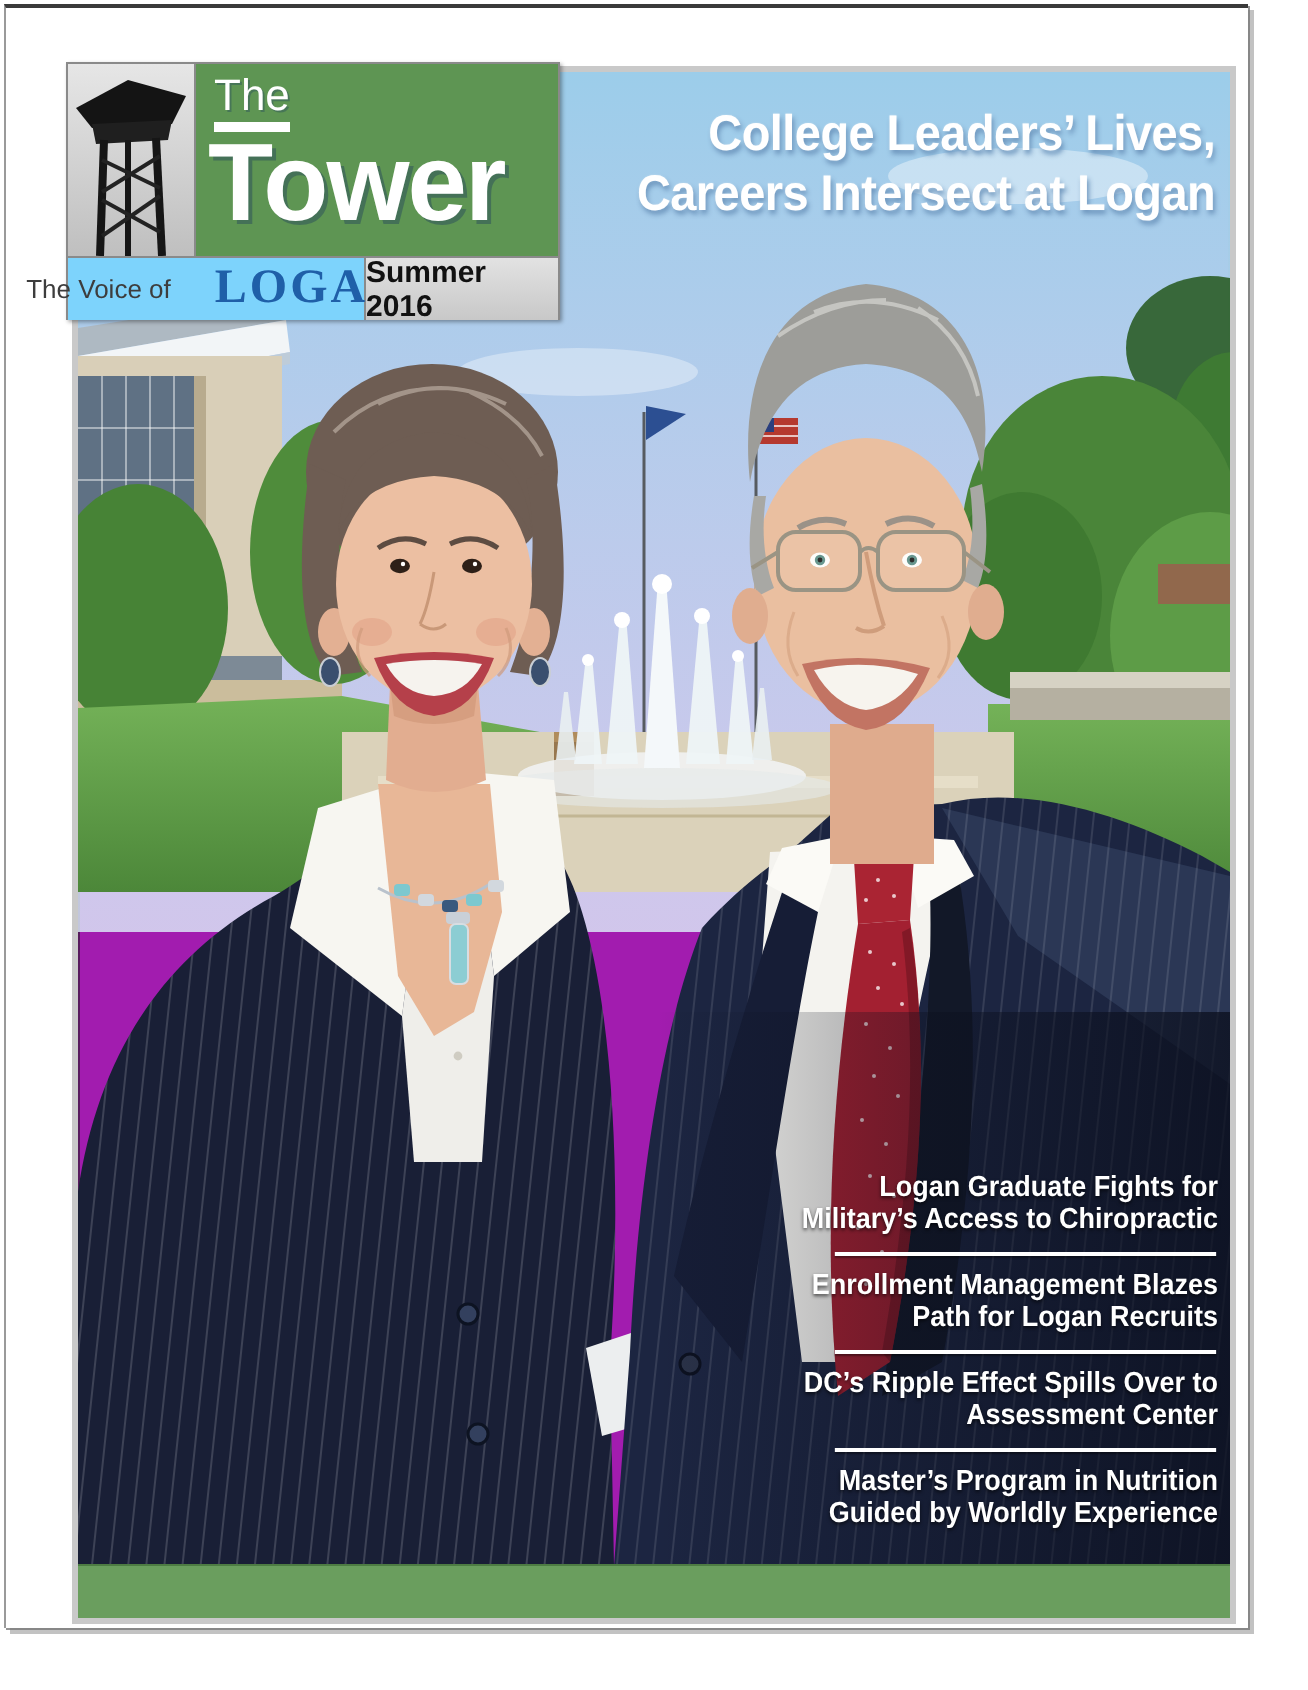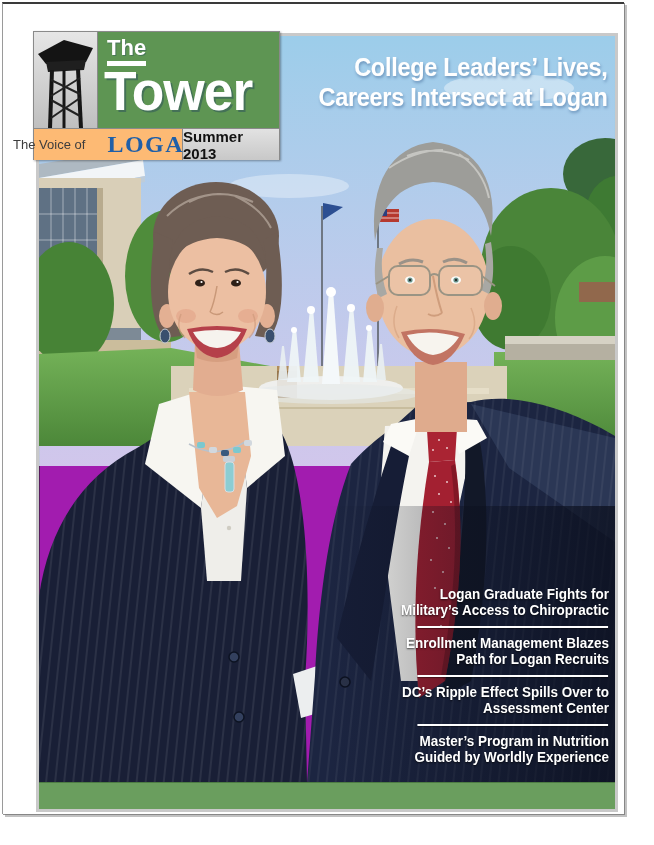--- a/index.html
+++ b/index.html
@@ -15,28 +15,28 @@
   .scene{position:absolute;left:0;top:0;width:576px;height:747px;display:block;}
   .green-bar{position:absolute;left:0;bottom:0;width:576px;height:26px;background:#6a9e5e;
         border-top:1px solid #4d7c43;}
   
   .masthead{position:absolute;left:30px;top:27px;width:247px;height:129px;box-sizing:border-box;
         border:1px solid #8a8a8a;background:#fff;box-shadow:1px 1px 2px rgba(0,0,0,.35);}
   .mast-row1{display:flex;height:96px;border-bottom:1px solid #8a8a8a;}
   .tower-art{width:63px;height:96px;background:linear-gradient(#e6e6e6,#bfbfbf);
         border-right:1px solid #8a8a8a;overflow:hidden;}
   .title-box{flex:1;background:#5e9553;position:relative;overflow:hidden;}
-  .logo-the{position:absolute;left:9px;top:5px;color:#fff;font-weight:bold;font-size:22px;
+  .logo-the{position:absolute;left:9px;top:5px;color:#fff;font-weight:normal;font-size:22px;
         line-height:22px;border-bottom:5px solid #fff;padding-bottom:2px;
         text-shadow:1px 1px 0 rgba(30,60,95,.35);}
   .logo-tower{position:absolute;left:6px;top:32px;color:#fff;font-weight:bold;font-size:55px;
         line-height:55px;letter-spacing:-1px;transform:scaleX(.97);transform-origin:left;
         text-shadow:2px 2px 0 rgba(30,60,95,.4);}
   .mast-row2{display:flex;height:31px;}
-  .voice-strip{width:148px;background:#fdba74;border-right:1px solid #8a8a8a;display:flex;
+  .voice-strip{width:148px;background:#7dd3fc;border-right:1px solid #8a8a8a;display:flex;
         align-items:center;justify-content:center;gap:22px;white-space:nowrap;}
   .voice-prefix{font-size:13px;color:#3d3d3d;}
   .voice-brand{font-family:"Liberation Serif",serif;font-weight:bold;font-size:24px;
         color:#1f5fa8;letter-spacing:1.5px;}
   .issue-box{flex:1;background:linear-gradient(#e2e2e2,#c8c8c8);display:flex;align-items:center;
         justify-content:center;font-weight:bold;font-size:15px;color:#111;}
   
   .headline{position:absolute;right:7px;top:16px;text-align:right;color:#ffffff;
         font-weight:bold;font-size:25px;line-height:30px;letter-spacing:-.3px;
         transform:scaleX(.94);transform-origin:right top;
@@ -317,18 +317,18 @@
         <div class="title-box">
           <span class="logo-the">The</span>
           <span class="logo-tower">Tower</span>
         </div>
       </div>
       <div class="mast-row2">
         <div class="voice-strip">
           <span class="voice-prefix">The Voice of</span>
           <span class="voice-brand">LOGAN</span>
         </div>
-        <div class="issue-box">Summer 2013</div>
+        <div class="issue-box">Summer 2016</div>
       </div>
     </div>
 
   </div>
 </div>
 
 </body></html>

